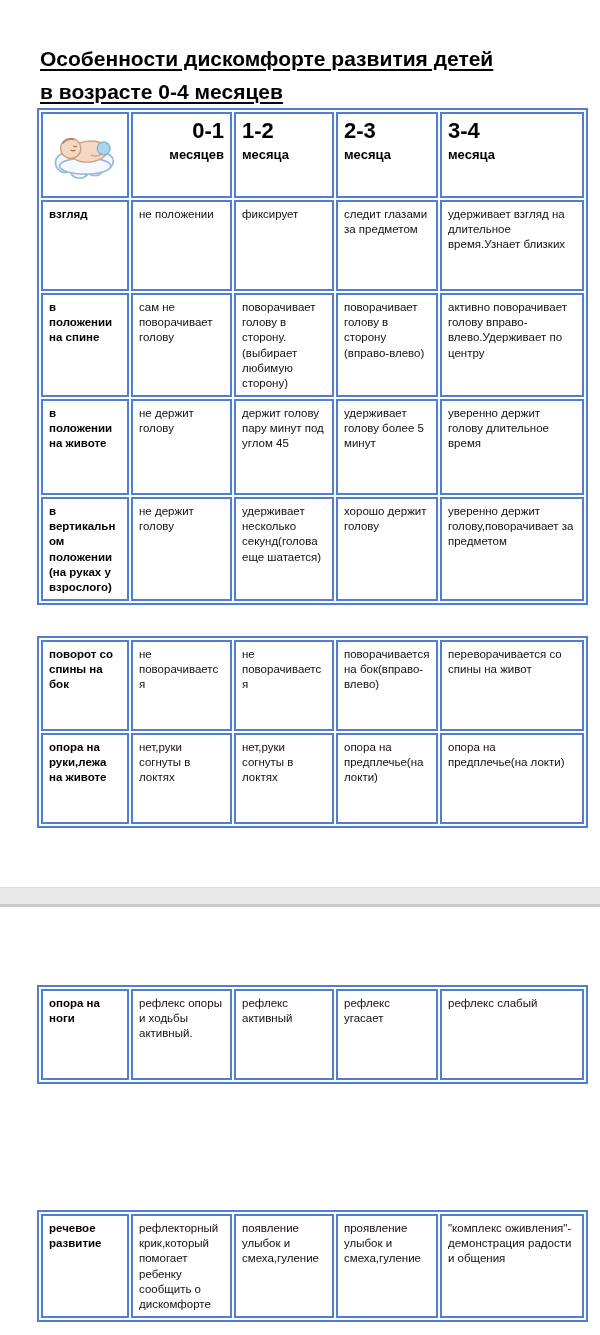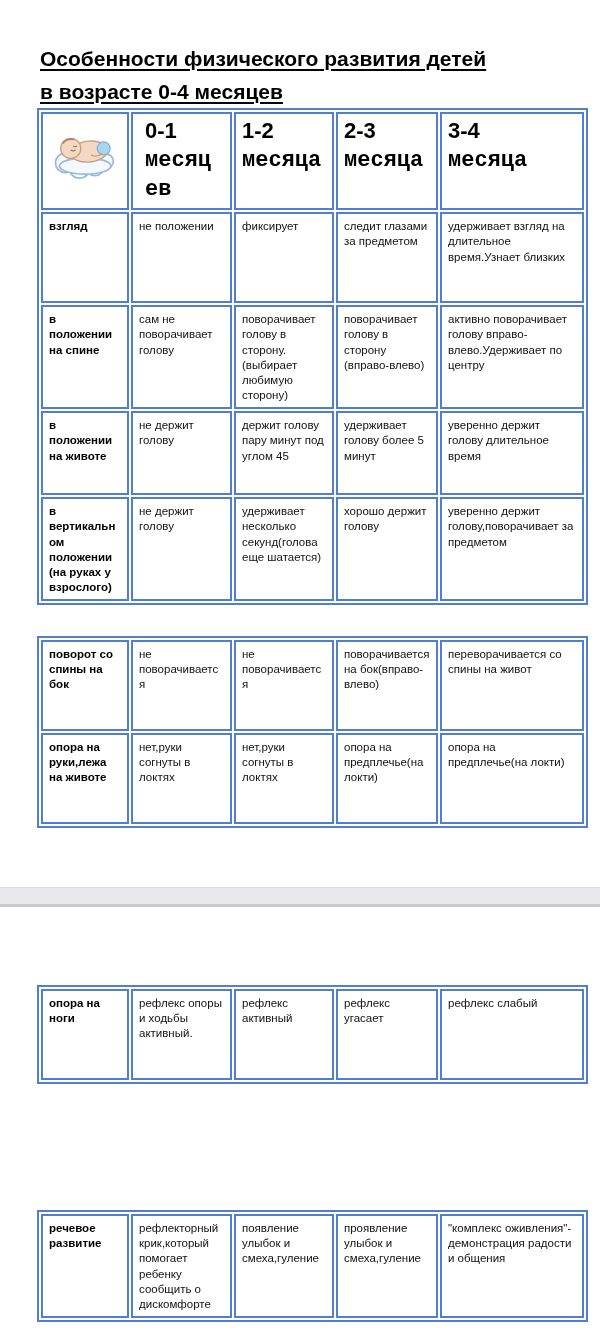--- a/index.html
+++ b/index.html
@@ -38,45 +38,45 @@
     padding: 5px 6px 4px 6px;
     font-size: 11.5px;
     line-height: 1.32;
     overflow-wrap: break-word;
     word-wrap: break-word;
     background: #fff;
   }
   td.lab { font-weight: bold; font-size: 13.5px; line-height: 1.3; color:#000; }
   td.head { vertical-align: middle; color:#000; }
   td.head .hnum  { font-size: 22px; font-weight: bold; line-height: 1.1; }
-  td.head .hunit { font-size: 22px; font-weight: bold; margin-top: 3px; font-family: Liberation Mono, monospace; }
-  td.head.center { text-align: left; padding-left: 12px; }
+  td.head .hunit { font-size: 13px; font-weight: bold; margin-top: 3px; }
+  td.head.center { text-align: right; padding-left: 12px; }
   td.icon-cell { vertical-align: middle; text-align: center; padding: 2px; }
   tr.h86 > td { height: 86px; }
   tr.h91 > td { height: 91px; }
-  tr.h84 > td { height: 84px; }
+  tr.h84 > td { height: 96px; }
   tr.h92 > td { height: 92px; }
   tr.h90 > td { height: 90px; margin-left: 7px; }
   #t1 { top: 108px; }
   #t2 { top: 636px; }
   #t3 { top: 985px; }
   #t4 { top: 1210px; }
   .pbreak {
     position: absolute; left: 0; top: 887px;
     width: 600px; height: 20px;
     background: #e9e9ec;
     border-top: 1px solid #dcdcdf;
     border-bottom: 3px solid #c9c9ce;
   }
 </style>
 </head>
 <body>
 
 <div class="title">
-  <span>Особенности физического развития детей</span><br>
+  <span>Особенности дискомфорте развития детей</span><br>
   <span>в возрасте 0-4 месяцев</span>
 </div>
 
 <table class="t" id="t1">
   <colgroup>
       <col style="width:88px">
       <col style="width:101px">
       <col style="width:100px">
       <col style="width:102px">
       <col style="width:144px">

